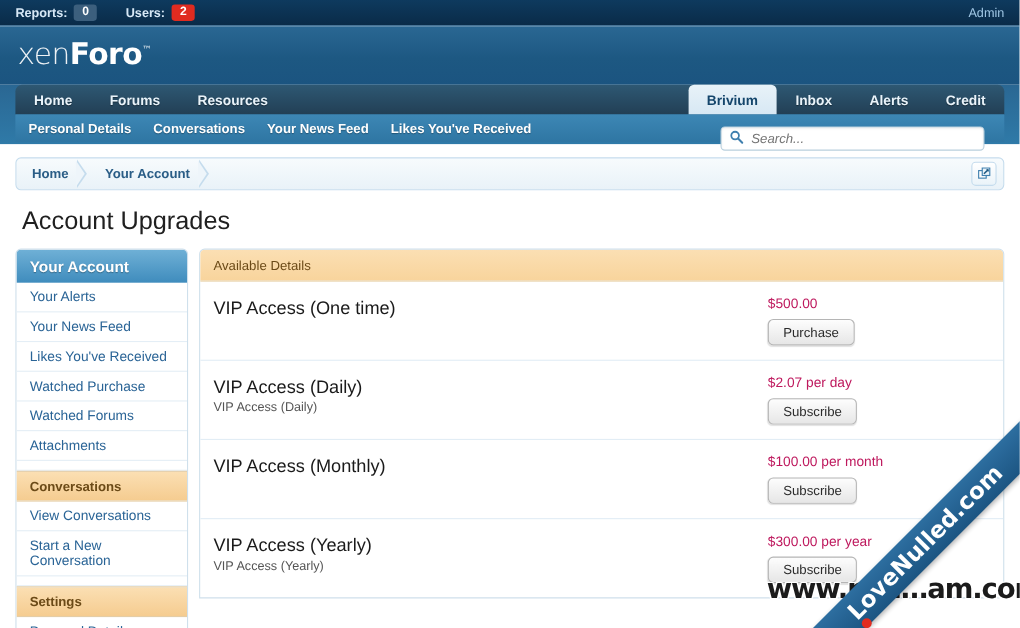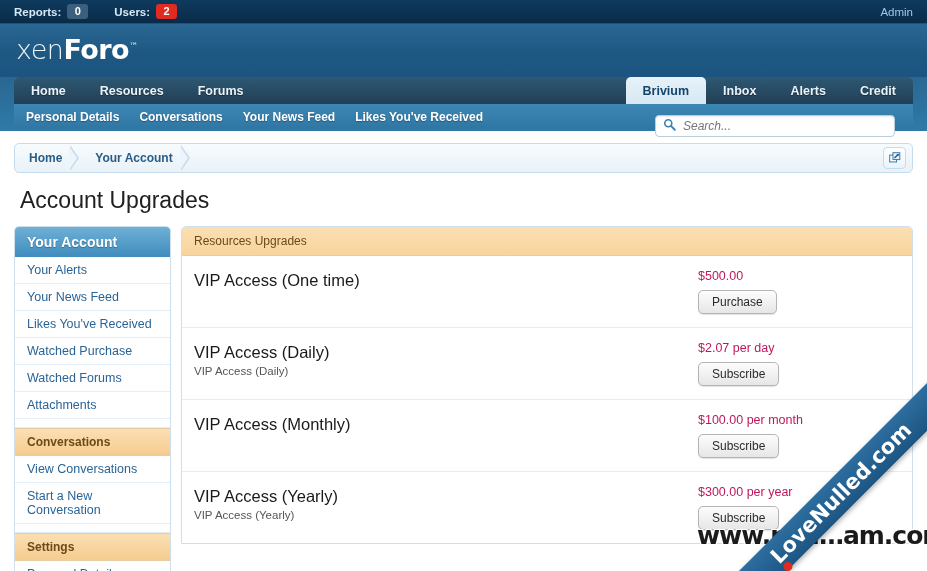--- a/index.html
+++ b/index.html
@@ -389,22 +389,22 @@
 
 <div class="logoband">
   <div class="logo">
     <span class="lite">xen</span><span class="bold">Foro</span><span class="tm">™</span>
   </div>
 </div>
 
 <div class="navwrap">
   <div class="navbar">
     <div class="navtab">Home</div>
+    <div class="navtab">Forums</div>
     <div class="navtab">Resources</div>
-    <div class="navtab">Forums</div>
     <div class="nav-right">
       <div class="navtab selected">Brivium</div>
       <div class="navtab">Inbox</div>
       <div class="navtab">Alerts</div>
       <div class="navtab">Credit</div>
     </div>
   </div>
   <div class="subnav">
     <div class="subnav-item">Personal Details</div>
     <div class="subnav-item">Conversations</div>
@@ -457,21 +457,21 @@
       <div class="side-link">View Conversations</div>
       <div class="side-link">Start a New Conversation</div>
       <div class="side-gap"></div>
 
       <div class="side-sub">Settings</div>
       <div class="side-link">Personal Details</div>
 
     </div>
 
     <div class="panel">
-      <div class="panel-head">Resources Upgrades</div>
+      <div class="panel-head">Available Details</div>
 
       <div class="row">
         <div class="row-main">
           <div class="row-title">VIP Access (One time)</div>
         </div>
         <div class="row-side">
           <span class="price">$500.00</span>
           <span class="btn">Purchase</span>
         </div>
       </div>

